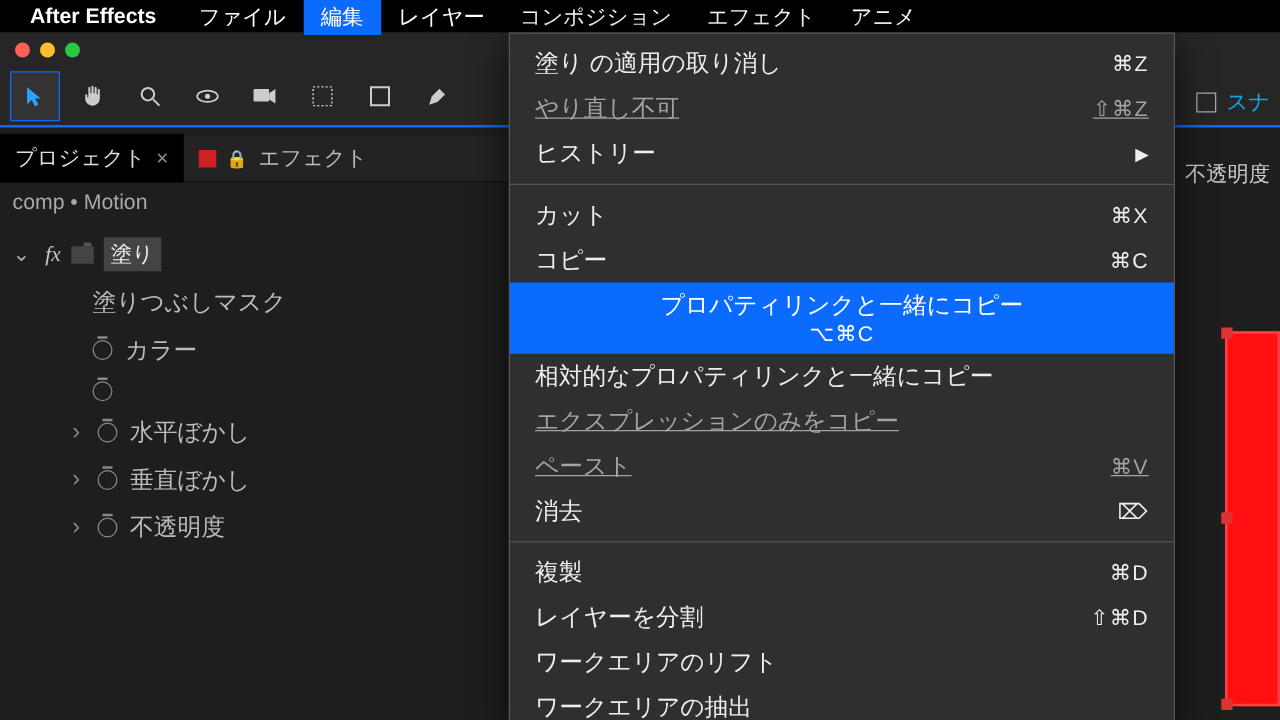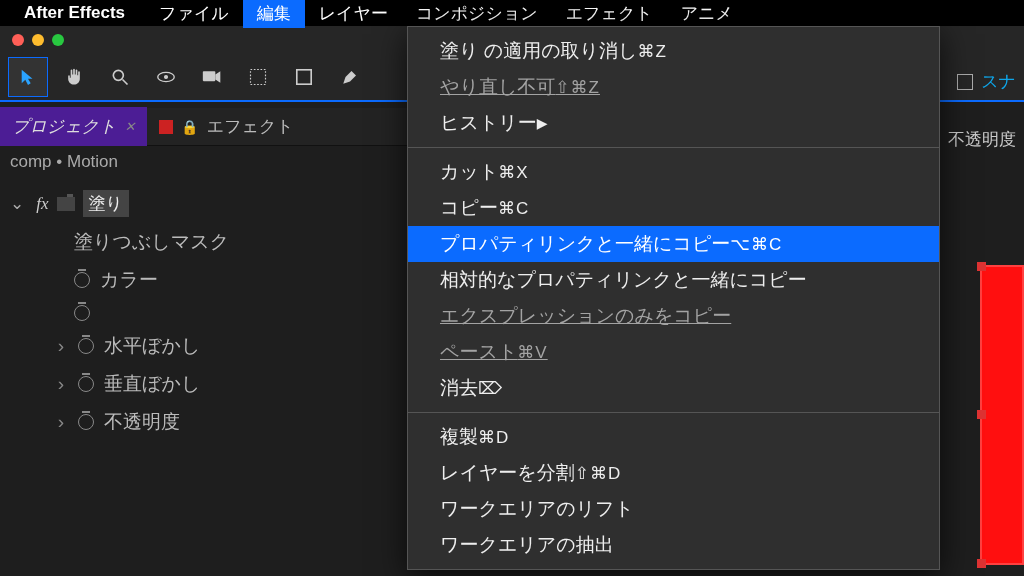--- a/index.html
+++ b/index.html
@@ -12,35 +12,35 @@
 .winchrome{display:flex;align-items:center;gap:8px;padding:8px 12px;background:#262626;}
 .wc-dot{width:12px;height:12px;border-radius:50%;}
 .wc-red{background:#ff5f57;}
 .wc-yellow{background:#febc2e;}
 .wc-green{background:#28c840;}
 .toolbar{background:#262626;height:48px;display:flex;align-items:center;padding:0 8px;gap:6px;border-bottom:2px solid #0b6bff;}
 .tbtn{width:40px;height:40px;display:flex;align-items:center;justify-content:center;color:#ccc;}
 .tbtn.sel{background:#333;border:1px solid #0b6bff;}
 .panelTabs{background:#232323;height:38px;display:flex;align-items:center;border-bottom:1px solid #111;font-size:17px;}
 .ptab{padding:8px 12px;color:#bbb;display:flex;align-items:center;gap:8px;}
-.ptab.active{color:#ddd;background:#4c1d95;position:relative;font-style:italic;}
+.ptab.active{color:#ddd;background:#000000;position:relative;}
 .ptab .close{color:#888;font-size:13px;}
 .redsq{width:14px;height:14px;background:#c22;}
 .lock{color:#999;font-size:14px;}
 .panelBody{padding:6px 10px;font-size:17px;color:#ccc;}
 .effectname{display:flex;align-items:center;gap:8px;margin:6px 0;}
 .effectLabel{background:#444;color:#eee;padding:2px 6px;}
 .prop{display:flex;align-items:center;gap:10px;padding:6px 4px 6px 44px;font-size:19px;color:#bbb;}
 .stopwatch{width:16px;height:16px;border:1.5px solid #888;border-radius:50%;position:relative;}
 .stopwatch:before{content:"";position:absolute;top:-4px;left:3px;width:8px;height:2px;background:#888;}
 .chev{color:#888;width:14px;display:inline-block;text-align:center;}
 .dropdown{position:absolute;left:407px;top:26px;width:533px;background:#2f2f2f;border:1px solid #555;box-shadow:0 8px 30px rgba(0,0,0,.7);z-index:50;padding:6px 0;font-size:19px;}
-.dd-item{display:flex;align-items:center;padding:5px 32px;color:#eee;}
+.dd-item{display:flex;justify-content:space-between;align-items:center;padding:5px 20px;color:#eee;}
 .dd-item.disabled{color:#a3a3a3;text-decoration:underline;}
-.dd-item.hl{background:#0b6bff;color:#fff;}
+.dd-item.hl{background:#0b6bff;color:#fff;flex-direction:column;}
 .dd-sep{height:1px;background:#555;margin:6px 0;}
 .dd-item .sc{font-size:17px;letter-spacing:1px;}
 .dd-item .arrow{font-size:14px;color:#eee;}
 .rightstuff{position:absolute;right:0;top:62px;color:#0ea5e9;font-size:17px;}
 .sn{display:flex;align-items:center;gap:8px;padding:8px 8px;}
 .snbox{width:16px;height:16px;border:1.5px solid #aaa;}
 .rightComp{position:absolute;right:0;top:120px;font-size:17px;color:#ccc;padding:8px;}
 .redshape{position:absolute;right:0;top:265px;width:44px;height:300px;background:#ff0f0f;border:2px solid #ff4040;}
 .redshape .hdl{position:absolute;width:9px;height:9px;background:#d33;}
 .redshape .h1{top:-5px;left:-5px;}

